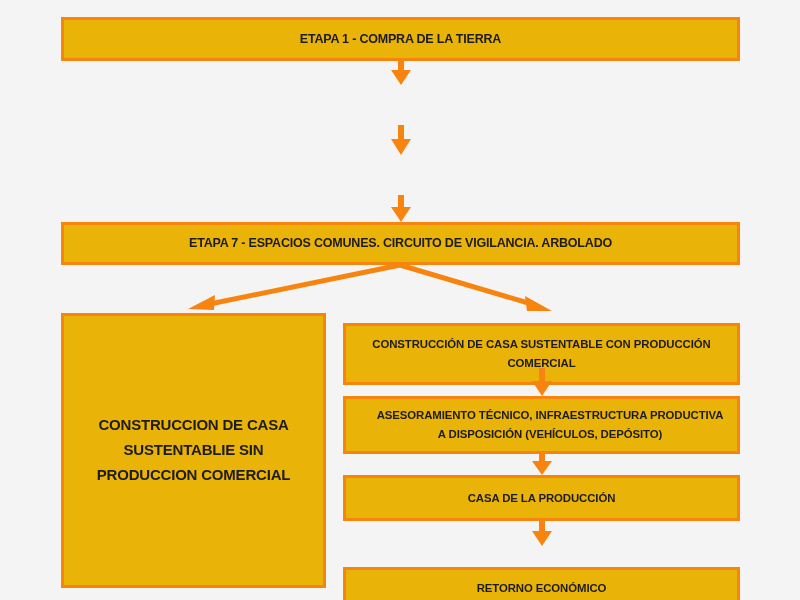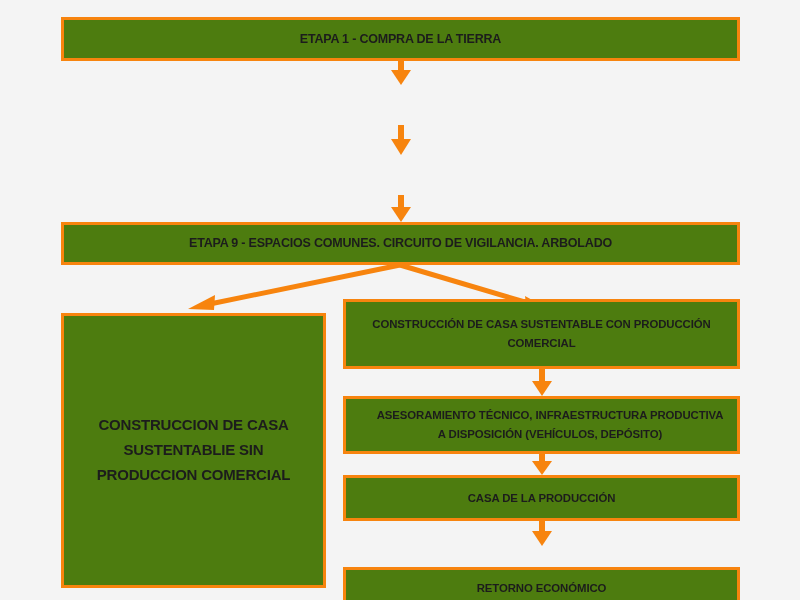--- a/index.html
+++ b/index.html
@@ -14,21 +14,21 @@
     overflow: hidden;
   }
   #canvas {
     position: relative;
     width: 800px;
     height: 600px;
   }
   .box {
     position: absolute;
     box-sizing: border-box;
-    background: #4d7c0f;
+    background: #eab308;
     border: 3px solid #f7840e;
     display: flex;
     align-items: center;
     justify-content: center;
     text-align: center;
   }
   .box .label {
     font-weight: bold;
     color: #1c1c1c;
     letter-spacing: -0.2px;
@@ -44,21 +44,21 @@
   #stage-2 .label,
   #stage-3 .label,
   #stage-4 .label { font-size: 12.5px; }
   #stage-2 .label { font-size: 12.2px; letter-spacing: -0.35px; }
 
   
   #left-branch { left: 61px; top: 313px; width: 265px; height: 275px; }
   #left-branch .label { font-size: 15px; line-height: 1.65; }
 
   
-  #right-1 { left: 343px; top: 299px; width: 397px; height: 70px; }
+  #right-1 { left: 343px; top: 323px; width: 397px; height: 62px; }
   #right-2 { left: 343px; top: 396px; width: 397px; height: 58px; padding-left: 17px; }
   #right-3 { left: 343px; top: 475px; width: 397px; height: 46px; }
   #right-4 { left: 343px; top: 567px; width: 397px; height: 43px; }
   #right-1 .label,
   #right-2 .label { font-size: 11.4px; line-height: 1.7; letter-spacing: -0.1px; }
   #right-3 .label,
   #right-4 .label { font-size: 11.4px; letter-spacing: -0.1px; }
 
   
   .connector {
@@ -77,21 +77,21 @@
 
 <div id="canvas">
 
   <div class="box" id="stage-1">
     <span class="label">ETAPA 1 - COMPRA DE LA TIERRA</span>
   </div>
 
 
 
   <div class="box" id="stage-4">
-    <span class="label">ETAPA 9 - ESPACIOS COMUNES. CIRCUITO DE VIGILANCIA. ARBOLADO</span>
+    <span class="label">ETAPA 7 - ESPACIOS COMUNES. CIRCUITO DE VIGILANCIA. ARBOLADO</span>
   </div>
 
   <svg class="connector" style="left:383px; top:58px; width:36px; height:30px;" viewBox="0 0 36 30">
     <rect x="15" y="0" width="6" height="14" fill="#f7840e"></rect>
     <polygon points="8,12 28,12 18,27" fill="#f7840e"></polygon>
   </svg>
 
   <svg class="connector" style="left:383px; top:125px; width:36px; height:33px;" viewBox="0 0 36 33">
     <rect x="15" y="0" width="6" height="16" fill="#f7840e"></rect>
     <polygon points="8,14 28,14 18,30" fill="#f7840e"></polygon>

